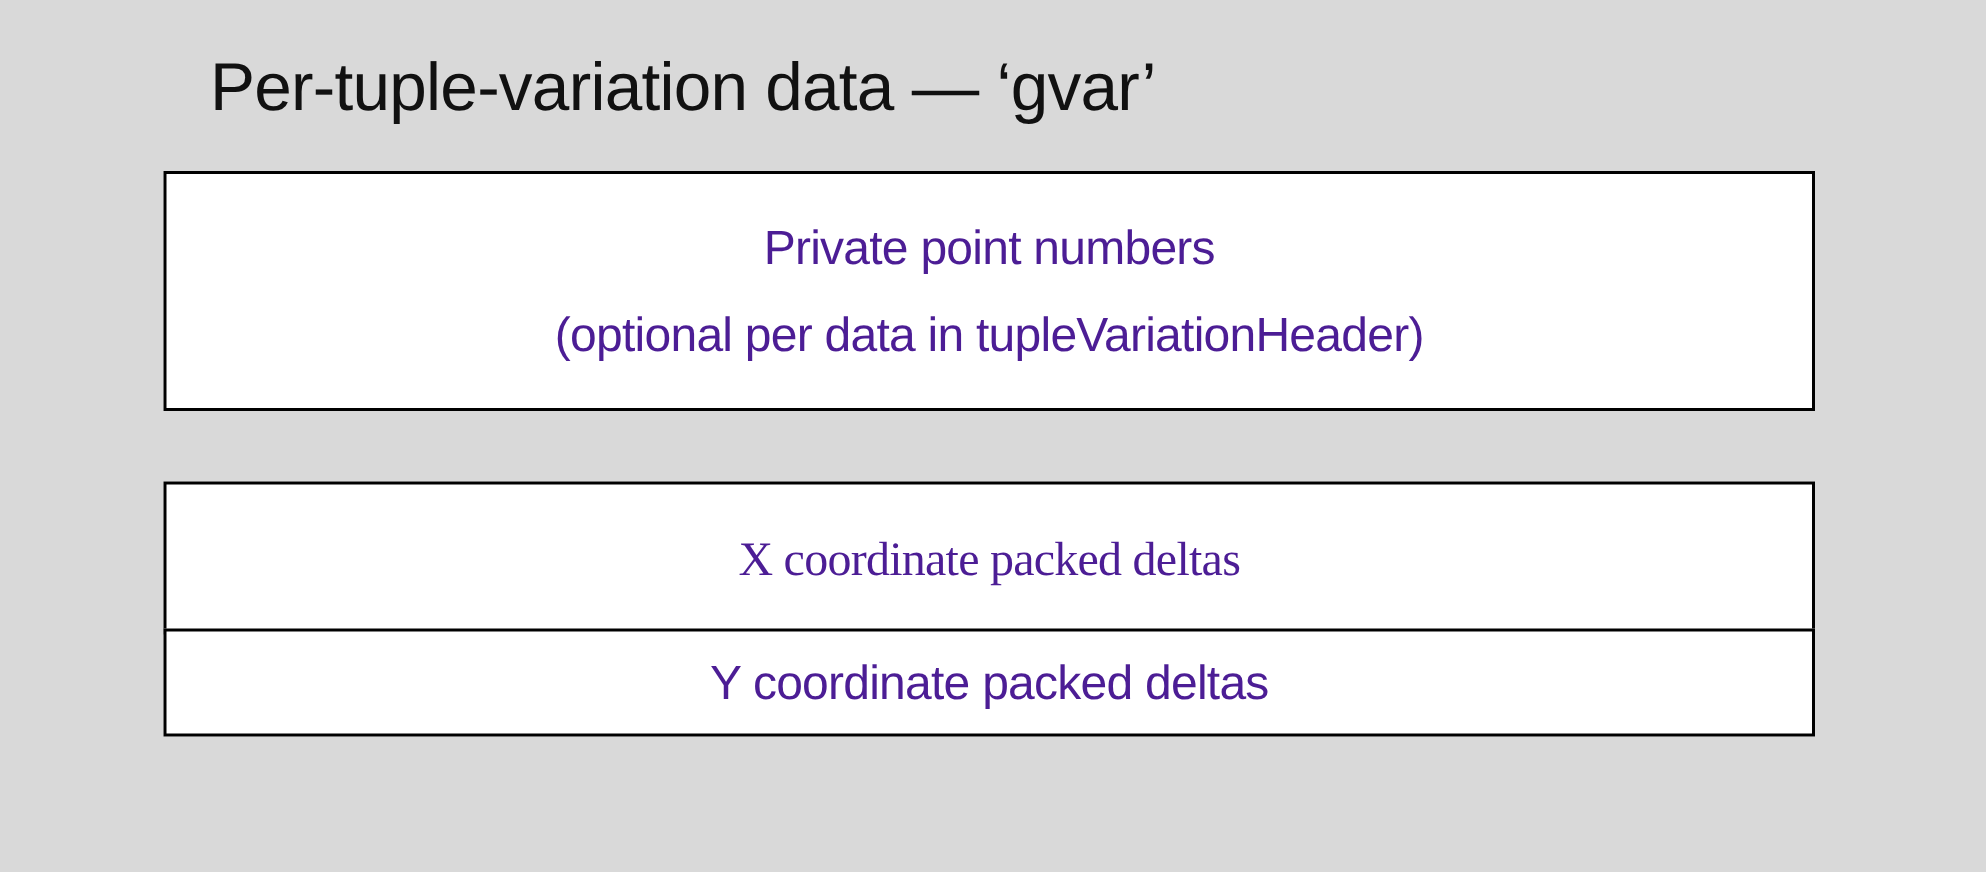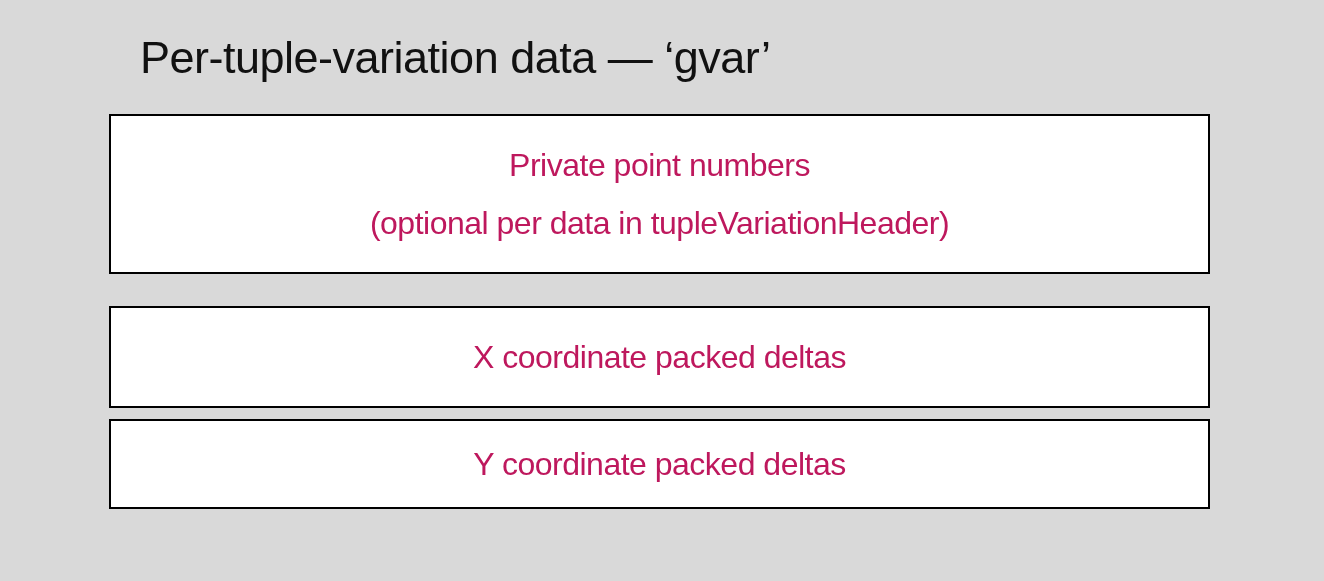--- a/index.html
+++ b/index.html
@@ -35,32 +35,33 @@
     flex-direction: column;
     align-items: center;
     justify-content: center;
     text-align: center;
   }
   .box-private {
     top: 114px;
     height: 160px;
   }
   .box-xdeltas {
-    top: 306px;
+    top: 321px;
     height: 102px;
+    font-family: Liberation Serif, serif;
   }
   .box-ydeltas {
     top: 419px;
-    height: 90px;
+    height: 72px;
   }
   .box-line {
     font-size: 32px;
     line-height: 58px;
     letter-spacing: -0.5px;
-    color: #be185d;
+    color: #4c1d95;
     white-space: nowrap;
   }
 </style>
 </head>
 <body>
 
 <div class="diagram-title">Per-tuple-variation data — ‘gvar’</div>
 
 <div class="gvar-box box-private">
   <div class="box-line">Private point numbers</div>

